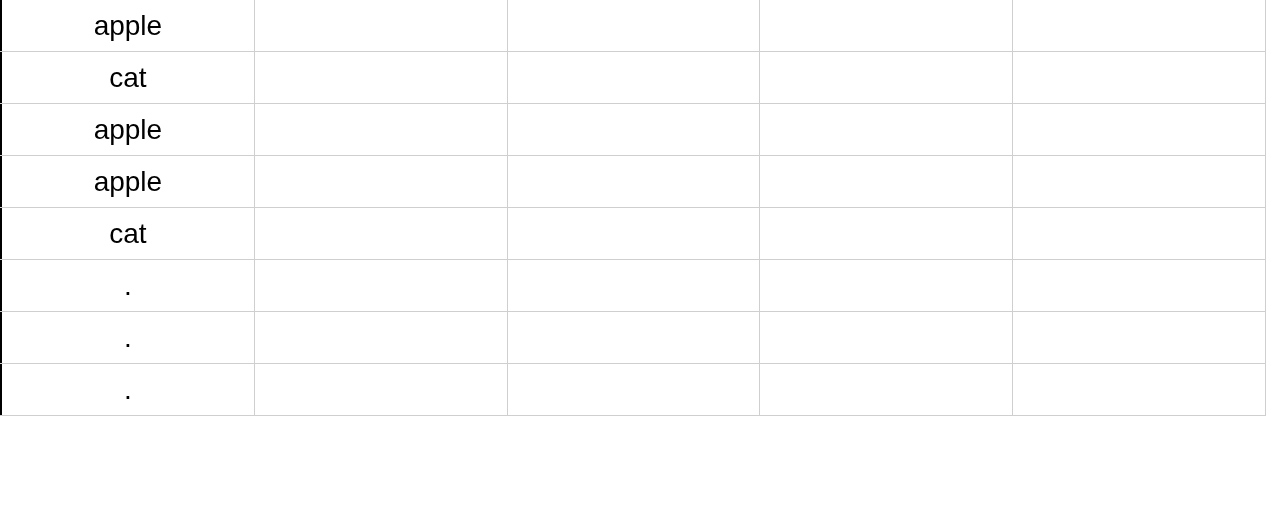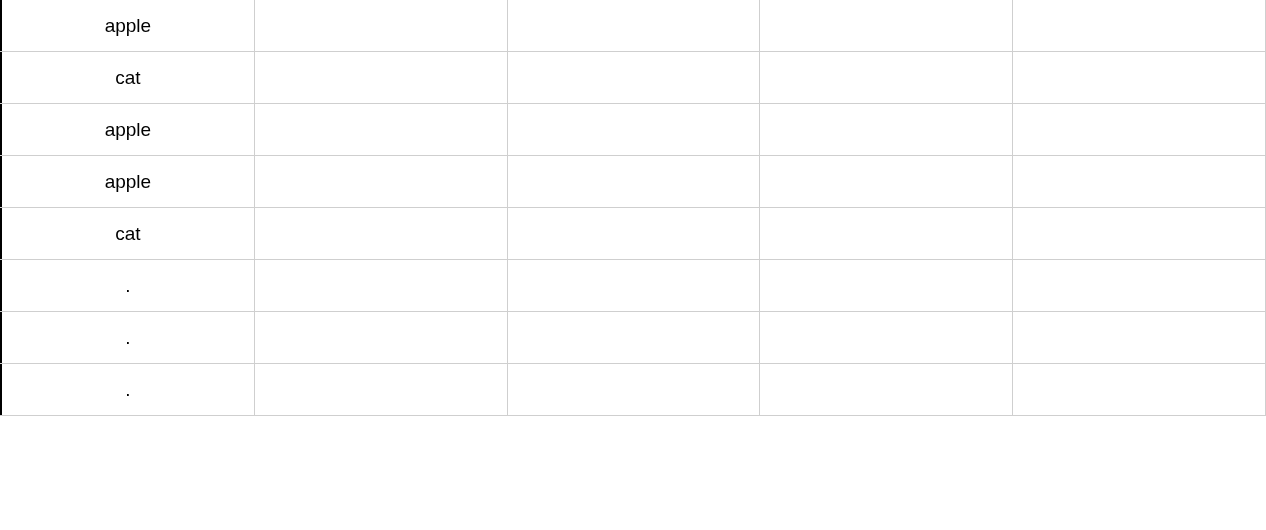--- a/index.html
+++ b/index.html
@@ -36,21 +36,21 @@
     .body-row {
       display: flex;
       height: 52px;
       border-bottom: 1px solid #cfcfcf;
     }
     .body-cell {
       flex: 1;
       display: flex;
       align-items: center;
       justify-content: center;
-      font-size: 19px;
+      font-size: 28px;
       color: #000000;
       border-left: 1px solid #cfcfcf;
     }
     .body-cell:first-child { border-left: 2px solid #000000; }
     .body-cell:last-child { border-right: 1px solid #cfcfcf; }
   </style>
 </head>
 <body>
 
 <div class="table">

